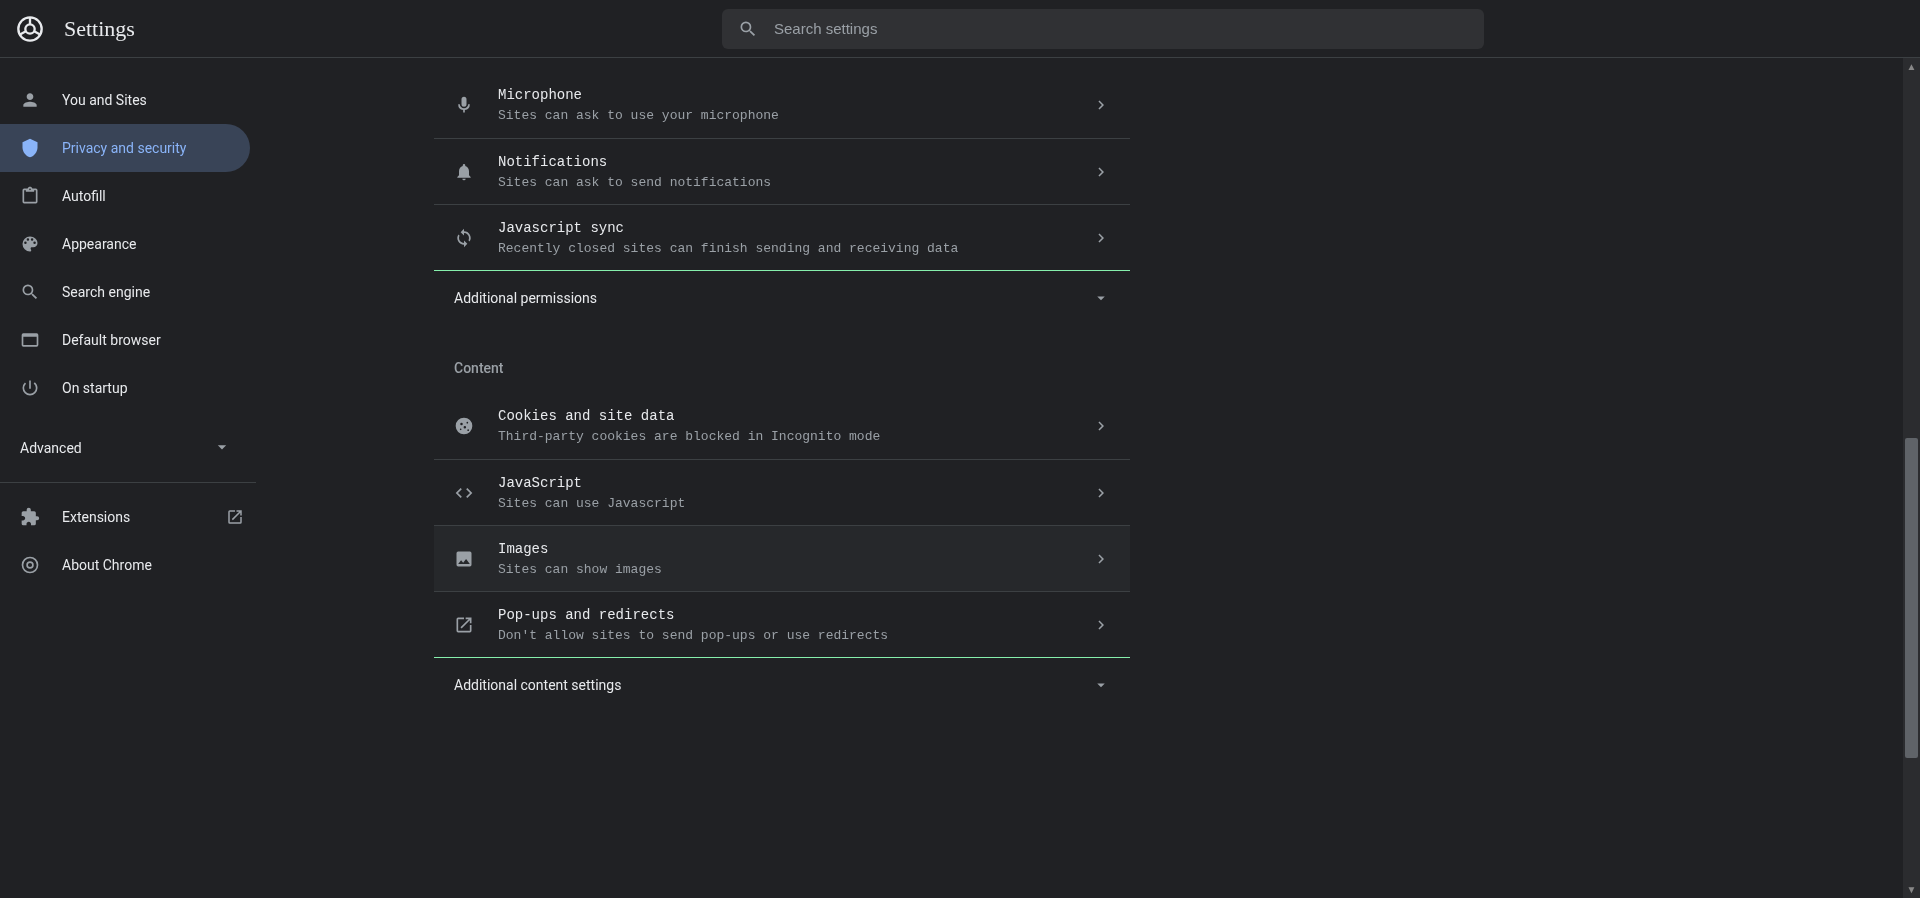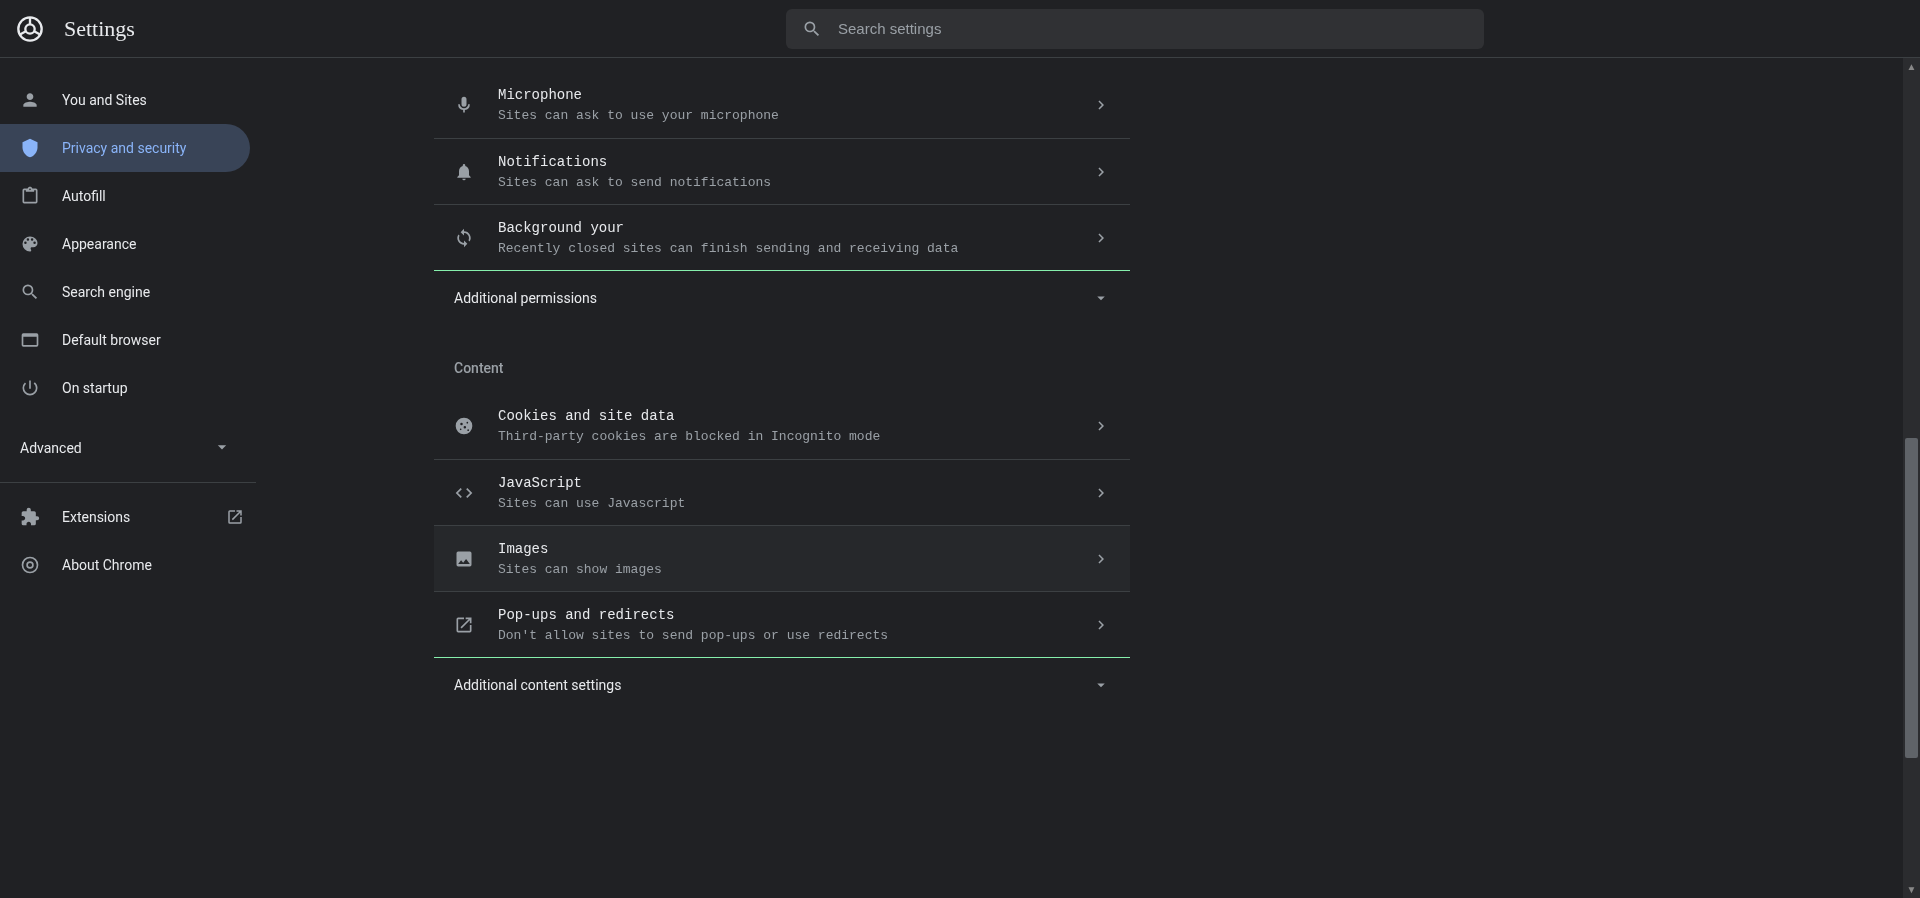--- a/index.html
+++ b/index.html
@@ -26,21 +26,21 @@
   }
   .chrome-logo svg { width: 28px; height: 28px; }
   .header-title {
     font-size: 22px;
     font-weight: 400;
     color: #e8eaed;
     padding-right: 350px;
     font-family: Liberation Serif, serif;
   }
   .search-wrap {
-    width: 698px;
+    width: 762px;
     height: 40px;
     background: #303134;
     border-radius: 6px;
     display: flex;
     align-items: center;
     margin-left: auto;
     margin-right: 436px;
   }
   .search-icon {
     width: 20px; height: 20px;
@@ -355,21 +355,21 @@
       </span>
     </div>
 
     <div class="row">
       <span class="row-icon">
         <svg viewBox="0 0 24 24" fill="currentColor">
             <path d="M12 4V1L8 5l4 4V6a6 6 0 016 6c0 1-.25 1.97-.7 2.8l1.46 1.46A8 8 0 0012 4zm0 14a6 6 0 01-6-6c0-1 .25-1.97.7-2.8L5.24 7.74A8 8 0 0012 20v3l4-4-4-4v3z"></path>
           </svg>
       </span>
       <div class="row-text">
-        <span class="row-title">Background your</span>
+        <span class="row-title">Javascript sync</span>
         <span class="row-sub">Recently closed sites can finish sending and receiving data</span>
       </div>
       <span class="row-arrow">
         <svg viewBox="0 0 24 24" fill="currentColor">
             <path d="M10 6L8.59 7.41 13.17 12l-4.58 4.59L10 18l6-6z"></path>
           </svg>
       </span>
     </div>
 
     <div class="expand-row">

